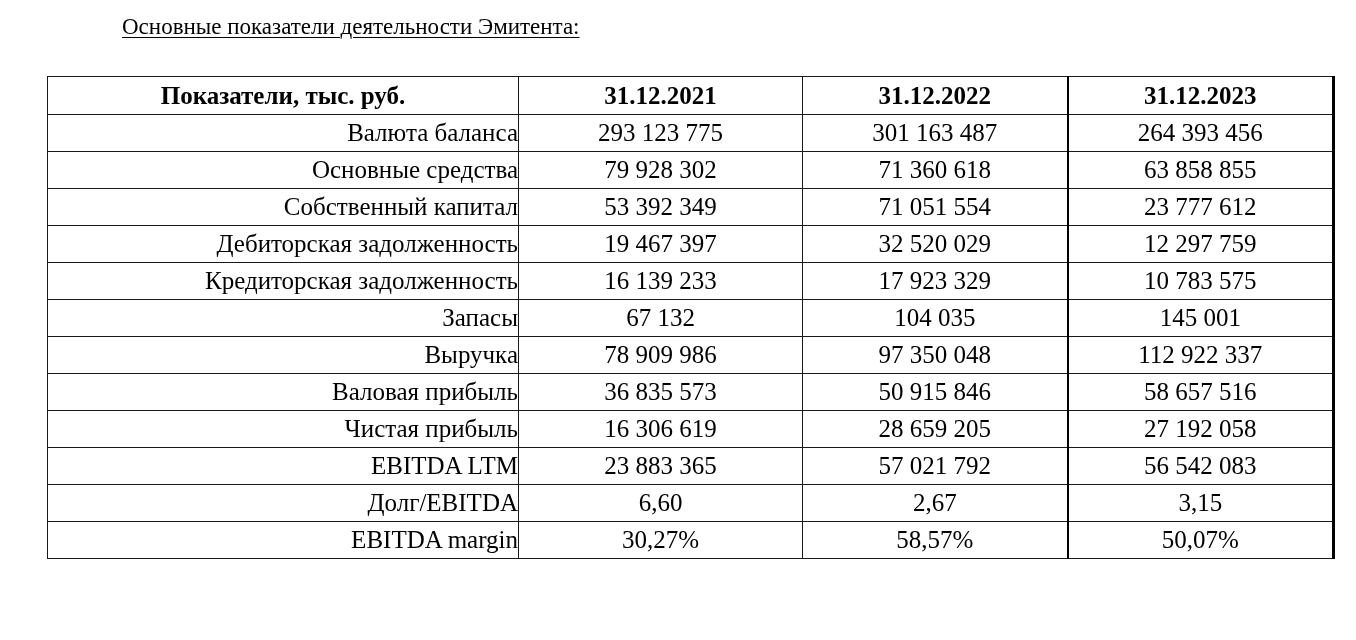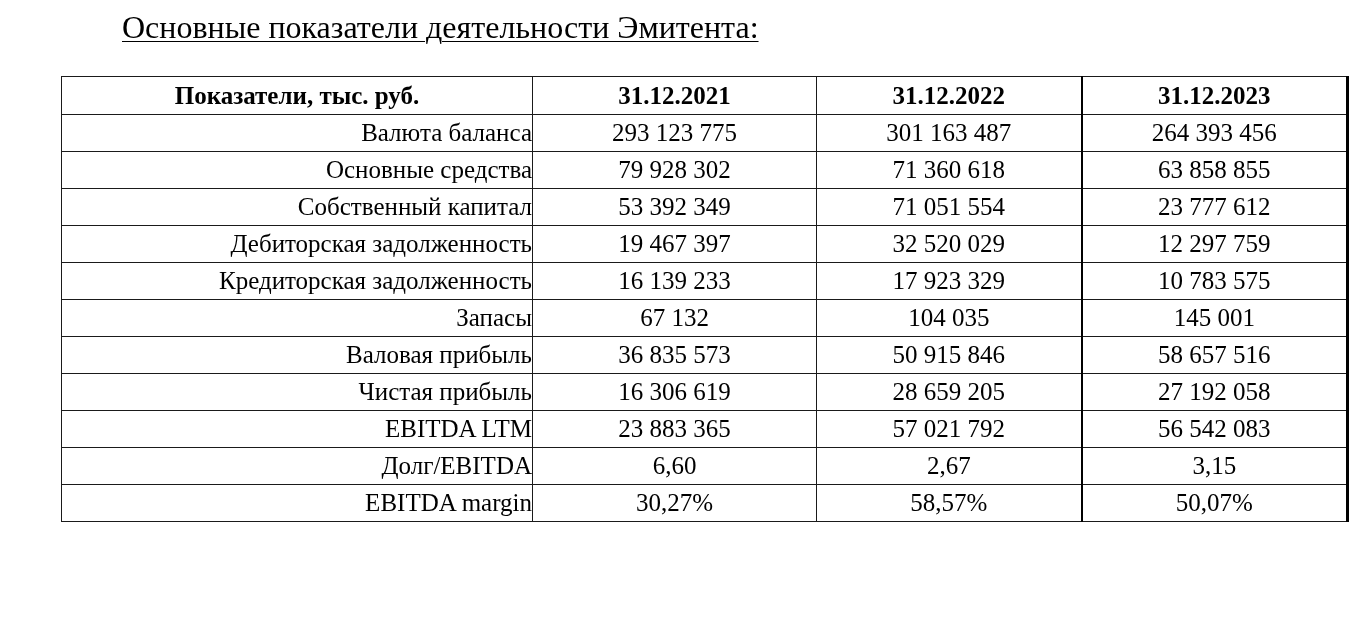--- a/index.html
+++ b/index.html
@@ -12,30 +12,30 @@
       height: 640px;
       position: relative;
       overflow: hidden;
       font-family: "Liberation Serif", "DejaVu Serif", serif;
       color: #000000;
     }
     .doc-heading {
       position: absolute;
       left: 122px;
       top: 12px;
-      font-size: 32px;
+      font-size: 23px;
       line-height: 30px;
       text-decoration: underline;
       text-decoration-thickness: 1px;
       text-underline-offset: 3px;
       white-space: nowrap;
     }
     table.indicators {
       position: absolute;
-      left: 61px;
+      left: 47px;
       top: 76px;
       border-collapse: collapse;
       table-layout: fixed;
       width: 1286px;
       padding-left: 45px;
     }
     table.indicators col.c0 { width: 471px; }
     table.indicators col.c1 { width: 284px; }
     table.indicators col.c2 { width: 265px; }
     table.indicators col.c3 { width: 266px; }
@@ -123,20 +123,26 @@
       <td class="value col-2022">17 923 329</td>
       <td class="value">10 783 575</td>
     </tr>
     <tr>
       <td class="label">Запасы</td>
       <td class="value">67 132</td>
       <td class="value col-2022">104 035</td>
       <td class="value">145 001</td>
     </tr>
     <tr>
+      <td class="label">Выручка</td>
+      <td class="value">78 909 986</td>
+      <td class="value col-2022">97 350 048</td>
+      <td class="value">112 922 337</td>
+    </tr>
+    <tr>
       <td class="label">Валовая прибыль</td>
       <td class="value">36 835 573</td>
       <td class="value col-2022">50 915 846</td>
       <td class="value">58 657 516</td>
     </tr>
     <tr>
       <td class="label">Чистая прибыль</td>
       <td class="value">16 306 619</td>
       <td class="value col-2022">28 659 205</td>
       <td class="value">27 192 058</td>

